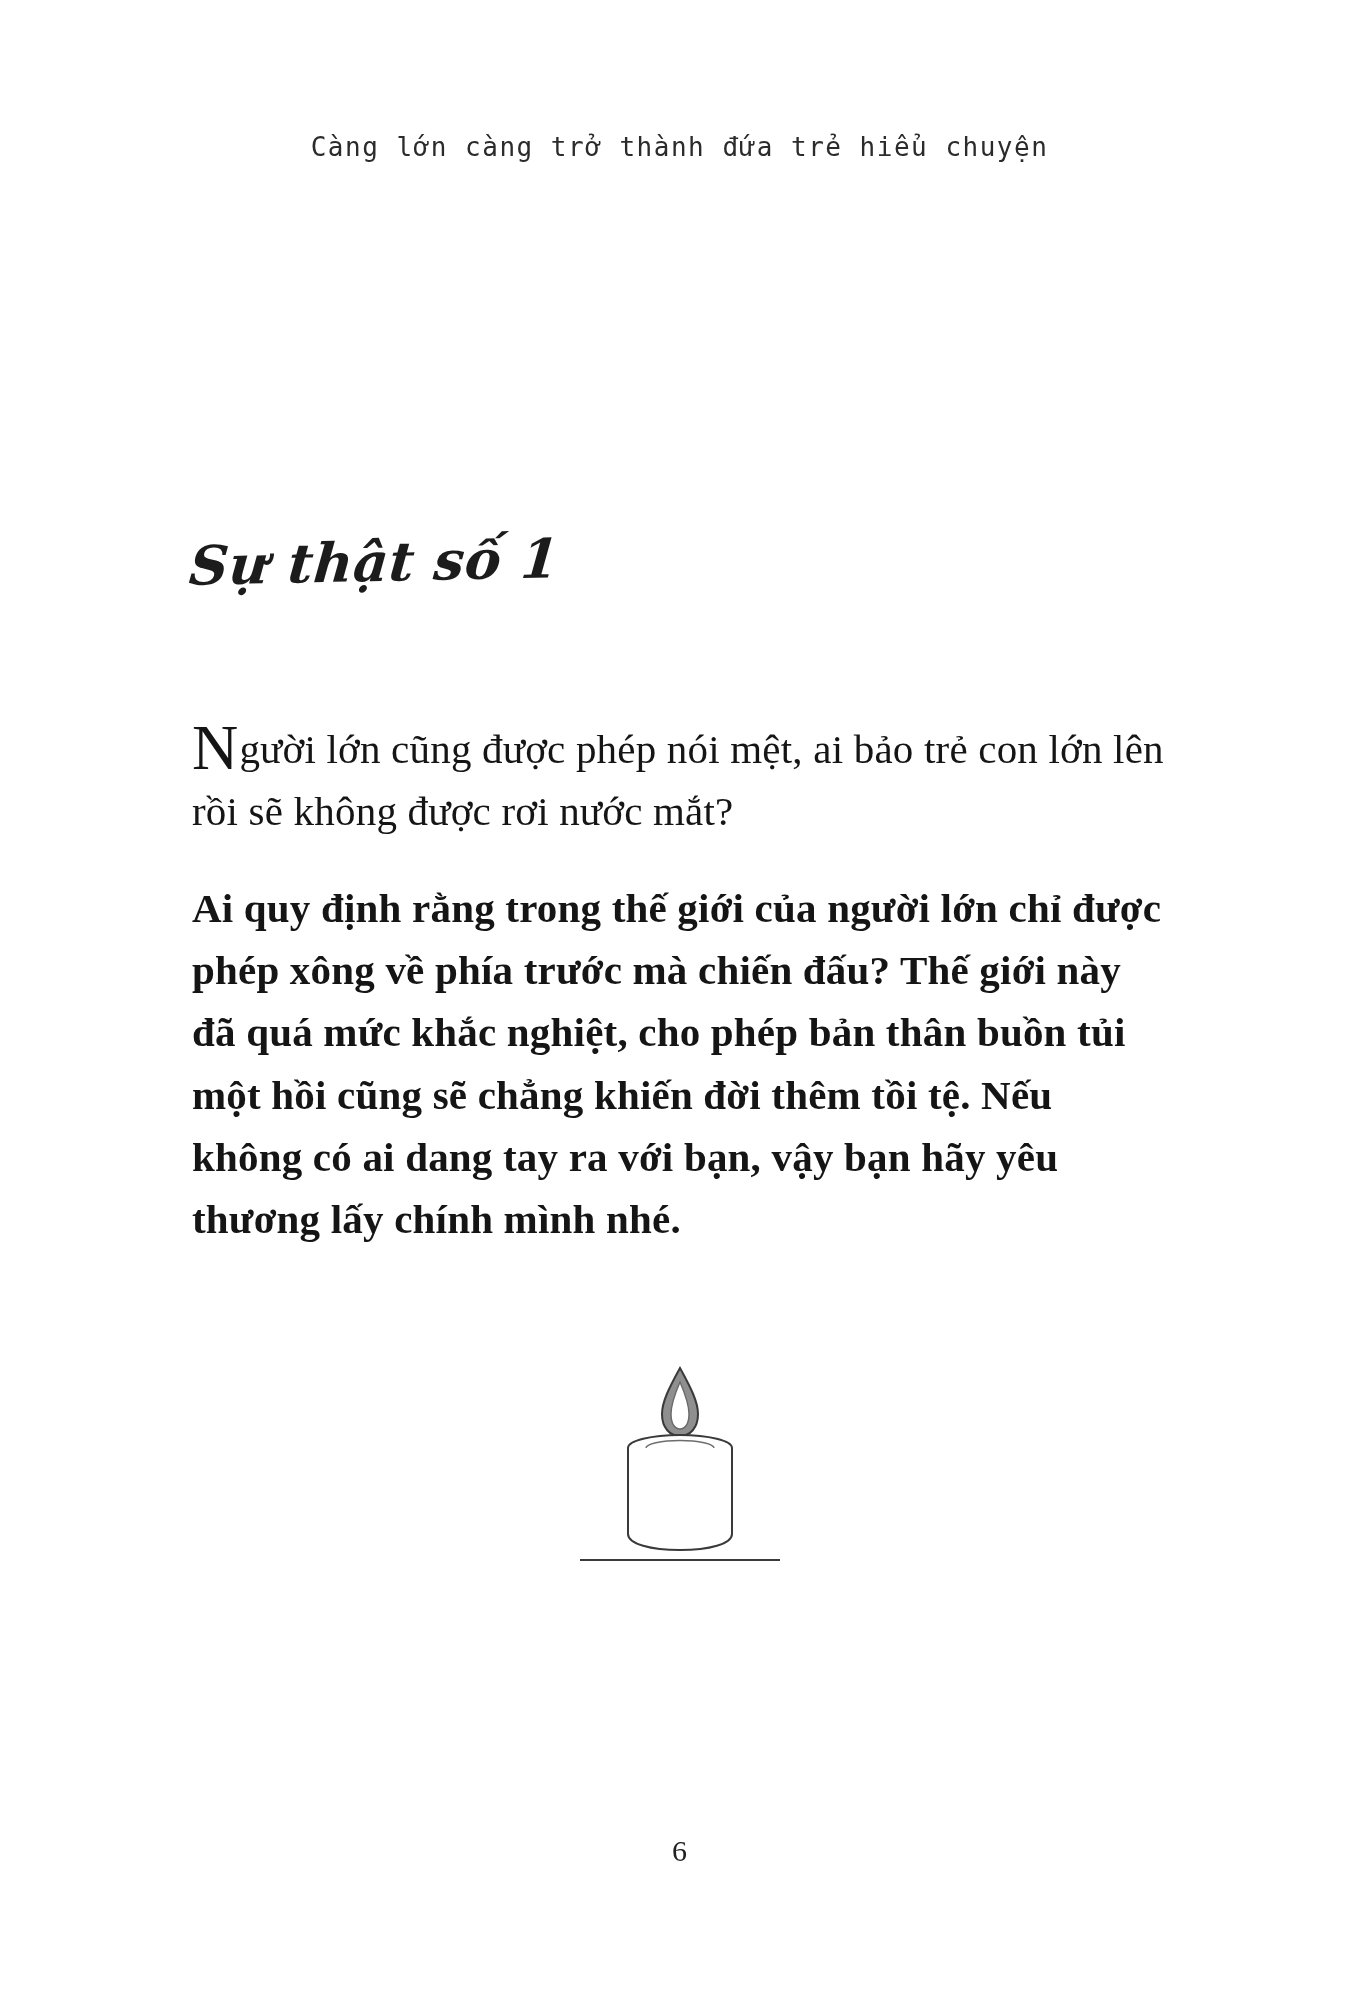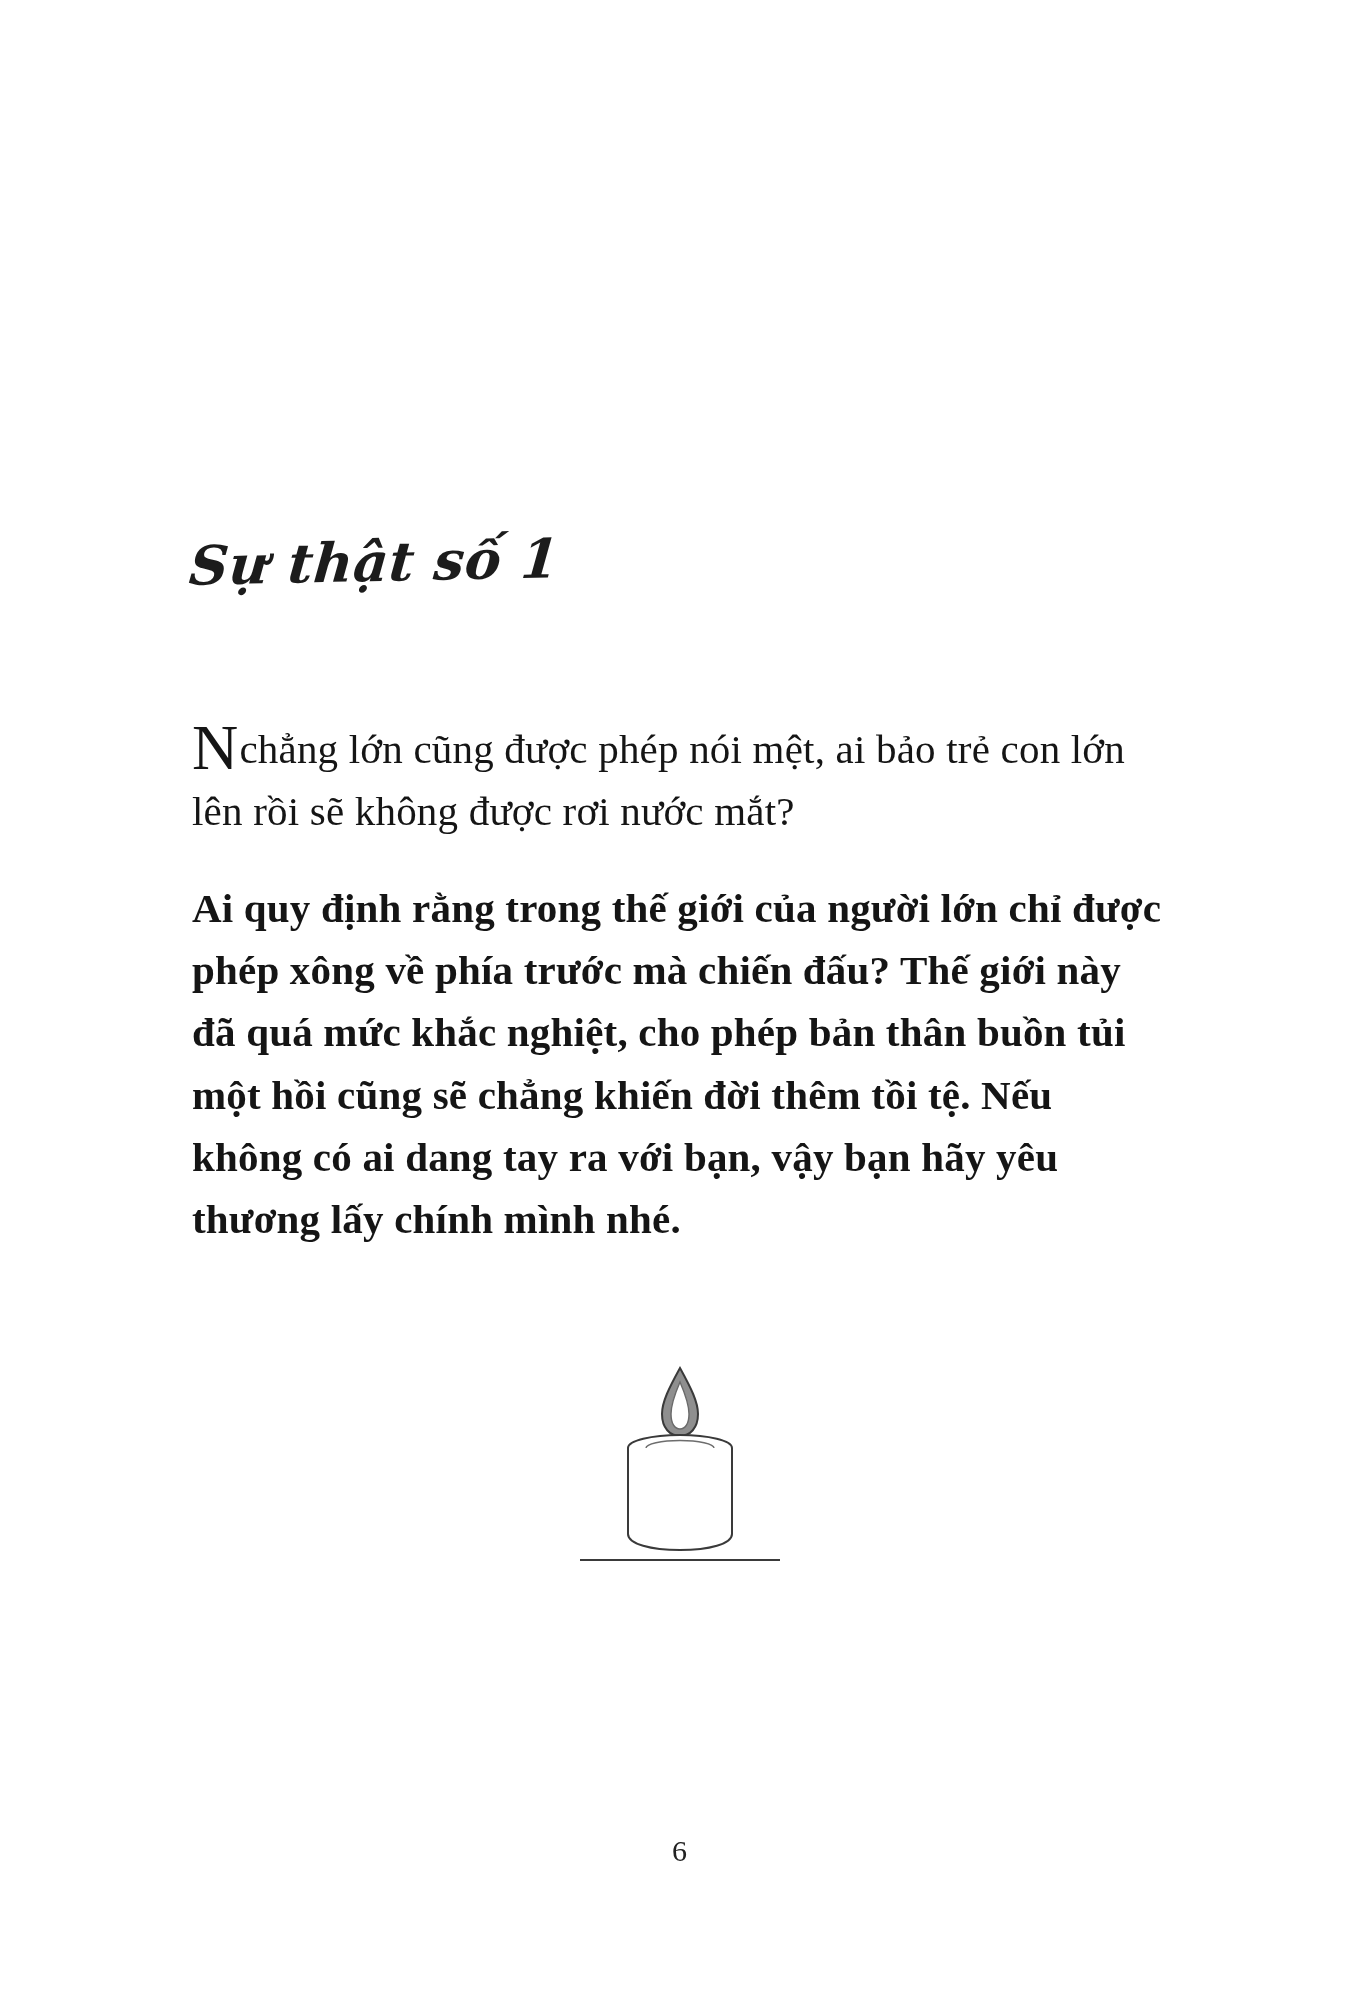--- a/index.html
+++ b/index.html
@@ -104,26 +104,27 @@
     font-size: 30px;
     color: #222222;
     font-family: "Liberation Serif", serif;
   }
 </style>
 </head>
 <body>
 
 <div class="page">
 
+  <div class="running-header">Càng lớn càng trở thành đứa trẻ hiểu chuyện</div>
 
   <div class="section-heading">Sự thật số 1</div>
 
   <div class="body-block">
 
-    <p class="para dropcap-line"><span class="dropcap">N</span><span>chẳng lớn cũng được phép nói mệt, ai bảo trẻ con lớn lên rồi sẽ không được rơi nước mắt?</span></p>
+    <p class="para dropcap-line"><span class="dropcap">N</span><span>gười lớn cũng được phép nói mệt, ai bảo trẻ con lớn lên rồi sẽ không được rơi nước mắt?</span></p>
 
     <p class="para"><span>Ai quy định rằng trong thế giới của người lớn chỉ được phép xông về phía trước mà chiến đấu? Thế giới này đã quá mức khắc nghiệt, cho phép bản thân buồn tủi một hồi cũng sẽ chẳng khiến đời thêm tồi tệ. Nếu không có ai dang tay ra với bạn, vậy bạn hãy yêu thương lấy chính mình nhé.</span></p>
 
   </div>
 
   <div class="ornament">
     <svg width="260" height="230" viewBox="0 0 260 230">
 
       <path d="M130 20 C119 40, 112 54, 112 66 C112 80, 120 88, 130 88 C140 88, 148 80, 148 66 C148 54, 141 40, 130 20 Z" fill="#8f8f8f" stroke="#3a3a3a" stroke-width="2"></path>
       <path d="M130 34 C124 48, 121 58, 121 66 C121 76, 125 81, 130 81 C135 81, 139 76, 139 66 C139 58, 136 48, 130 34 Z" fill="#ffffff" stroke="#6a6a6a" stroke-width="1.4"></path>

